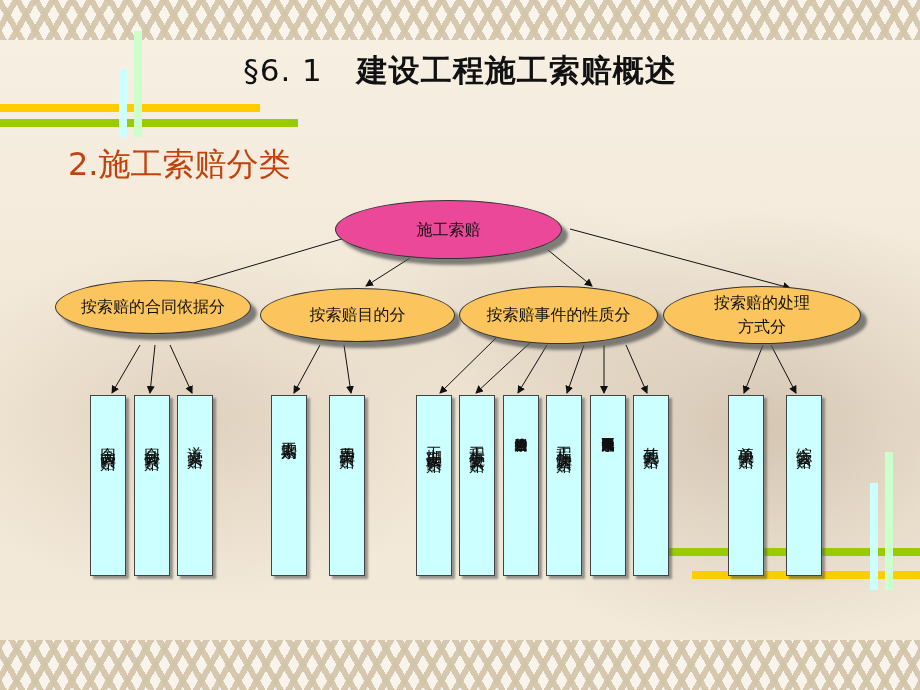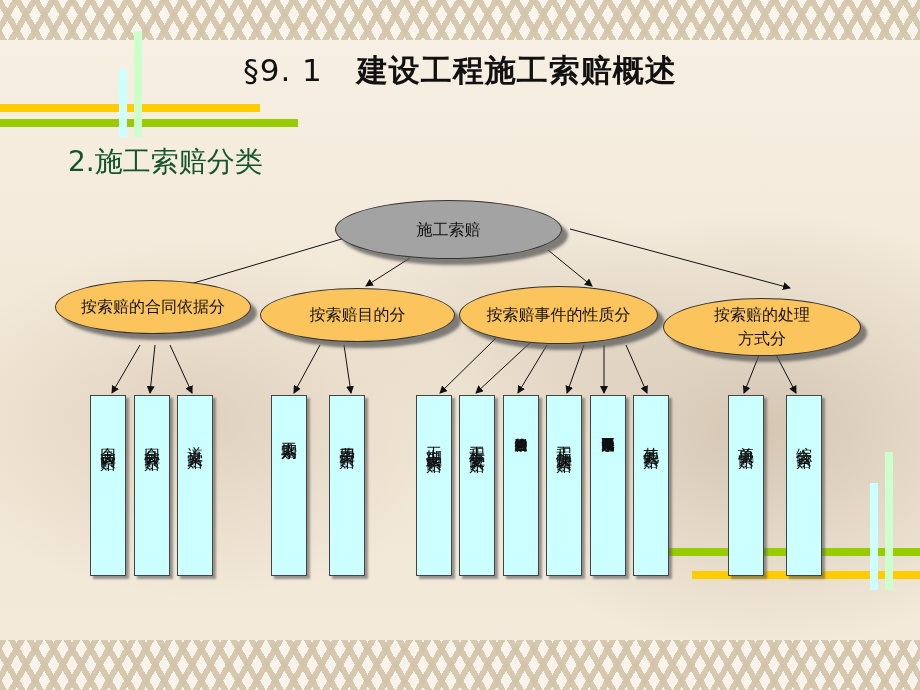--- a/index.html
+++ b/index.html
@@ -26,30 +26,30 @@
   }
   .border-top { top: 0; }
   .border-bottom { top: 640px; height: 50px; }
   .deco-bar { position: absolute; }
   .title {
     position: absolute; top: 50px; left: 0; width: 920px; text-align: center;
     font-size: 31px; font-weight: bold; color: #111; letter-spacing: 1px;
   }
   .title .sec { font-weight: normal; margin-right: 34px; }
   .subtitle {
-    position: absolute; top: 143px; left: 68px; font-size: 28px; color: #14532d;
+    position: absolute; top: 143px; left: 68px; font-size: 32px; color: #c2410c;
   }
   svg.lines { position: absolute; left: 0; top: 0; }
   .ellipse {
     position: absolute; border: 1px solid #333; border-radius: 50%;
     display: flex; align-items: center; justify-content: center; text-align: center;
     font-size: 16px; color: #111; line-height: 24px;
     box-shadow: 6px 6px 3px rgba(90,90,90,0.75);
   }
-  .root { background: #a3a3a3; }
+  .root { background: #ec4899; }
   .cat { background: #fbc45c; }
   .leaf {
     position: absolute; background: #ccffff; border: 1px solid #444;
     box-shadow: 3px 3px 2px rgba(90,90,90,0.6);
     display: flex; justify-content: center; color: #111;
   }
   .leaf .v {
     writing-mode: vertical-rl; text-orientation: upright;
     font-size: 16px; line-height: 22px; letter-spacing: 2px;
   }
@@ -66,21 +66,21 @@
 <div class="deco-bar" style="left:0;top:119px;width:298px;height:8px;background:#99cc00;"></div>
 <div class="deco-bar" style="left:119px;top:69px;width:8px;height:68px;background:#ccffff;"></div>
 <div class="deco-bar" style="left:134px;top:31px;width:8px;height:106px;background:#ccffcc;"></div>
 
 <div class="deco-bar" style="left:656px;top:548px;width:264px;height:8px;background:#99cc00;"></div>
 <div class="deco-bar" style="left:692px;top:571px;width:228px;height:8px;background:#ffcc00;"></div>
 <div class="deco-bar" style="left:870px;top:483px;width:8px;height:107px;background:#ccffff;"></div>
 <div class="deco-bar" style="left:885px;top:452px;width:8px;height:138px;background:#ccffcc;"></div>
 
 <div class="title">
-  <span class="sec">§9. 1</span><span>建设工程施工索赔概述</span>
+  <span class="sec">§6. 1</span><span>建设工程施工索赔概述</span>
 </div>
 <div class="subtitle">2.施工索赔分类</div>
 
 <svg class="lines" width="920" height="690">
   <defs>
     <marker id="ah" markerWidth="8" markerHeight="8" refX="7" refY="4" orient="auto" markerUnits="userSpaceOnUse">
       <path d="M0,0 L8,4 L0,8 Z" fill="#111"></path>
     </marker>
   </defs>
   <g stroke="#111" stroke-width="1" fill="none">
@@ -116,21 +116,21 @@
 <div class="ellipse cat" style="left:55px;top:280px;width:194px;height:52px;">
   <span>按索赔的合同依据分</span>
 </div>
 <div class="ellipse cat" style="left:260px;top:288px;width:193px;height:52px;">
   <span>按索赔目的分</span>
 </div>
 <div class="ellipse cat" style="left:459px;top:286px;width:197px;height:56px;flex-direction:row;">
   <span>按索赔事件的</span>
   <span>性质分</span>
 </div>
-<div class="ellipse cat" style="left:663px;top:298px;width:196px;height:56px;flex-direction:column;">
+<div class="ellipse cat" style="left:663px;top:286px;width:196px;height:56px;flex-direction:column;">
   <span>按索赔的处理</span>
   <span>方式分</span>
 </div>
 
 <div class="leaf" style="left:90px;top:395px;width:36px;height:181px;padding-top:38px;box-sizing:border-box;">
   <span class="v">合同内索赔</span>
 </div>
 <div class="leaf" style="left:134px;top:395px;width:36px;height:181px;padding-top:38px;box-sizing:border-box;">
   <span class="v">合同外索赔</span>
 </div>

